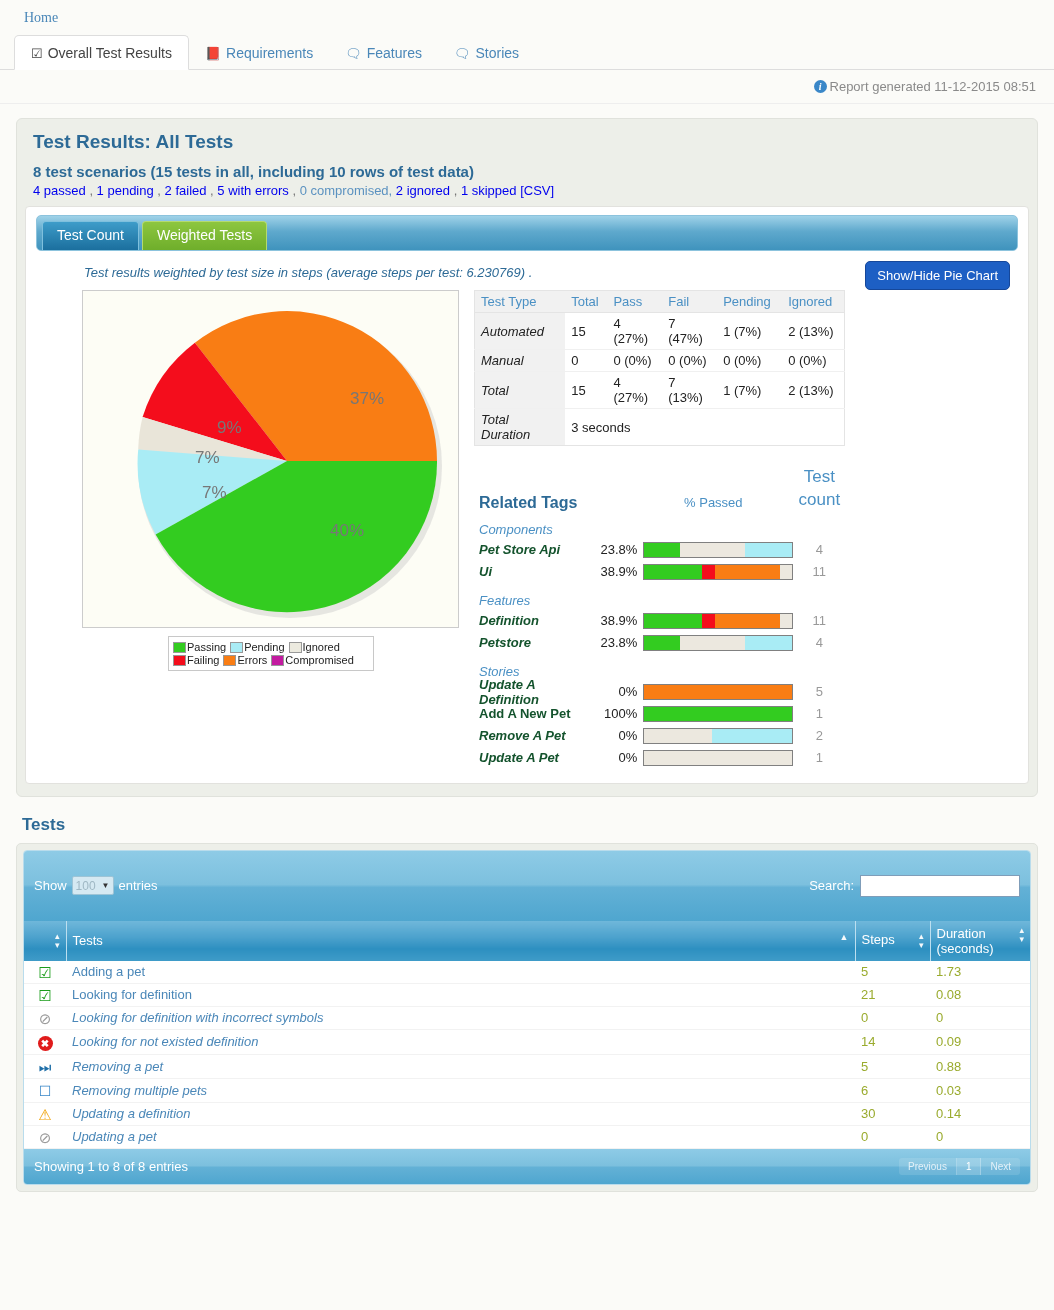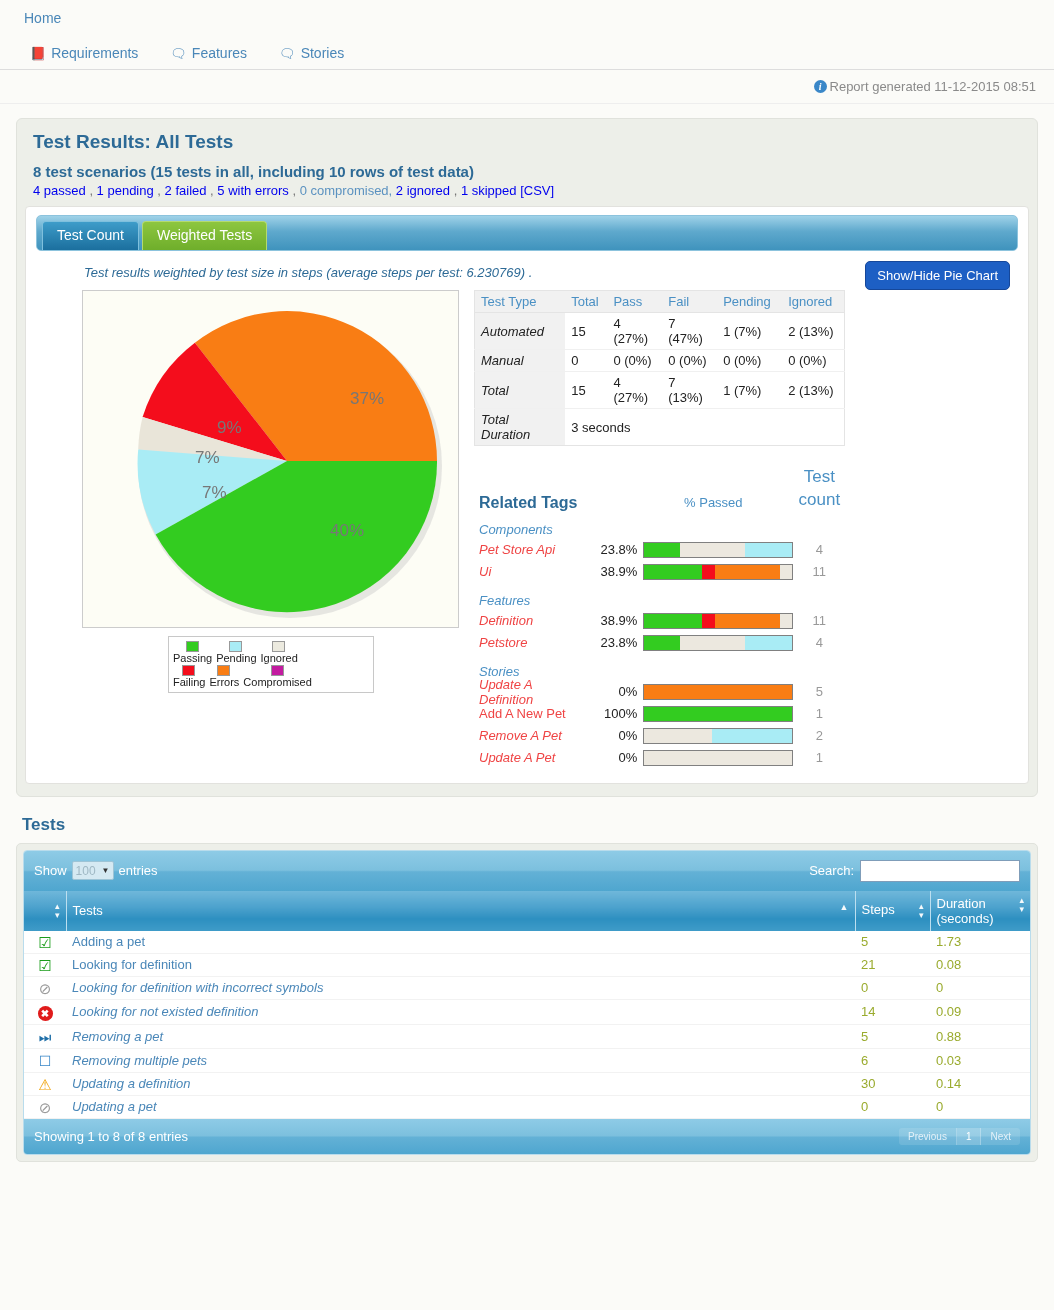--- a/index.html
+++ b/index.html
@@ -9,21 +9,21 @@
     background:#fbfbf8;
     font-family:"Liberation Sans", sans-serif;
     font-size:13px;
     color:#333;
     overflow:hidden;
   }
   a { text-decoration:none; }
 
   
   .breadcrumb-bar { padding:10px 0 6px 24px; }
-  .breadcrumb-link { color:#4a87b8; font-size:14px; }
+  .breadcrumb-link { color:#4a87b8; font-size:14px;font-family:Liberation Serif, serif; }
 
   
   .tabs {
     display:flex; align-items:flex-end;
     border-bottom:1px solid #ddd;
     padding-left:14px;
     height:38px;
   }
   .tab {
     padding:10px 16px 9px 16px;
@@ -154,21 +154,21 @@
   .legend {
     width:206px;
     margin:8px 0 0 86px;
     border:1px solid #c8c8c8;
     background:#fff;
     padding:3px 4px;
     font-size:11px;
     color:#222;
   }
   .legend-row { display:flex; align-items:center; margin:1px 0; }
-  .legend-item { display:flex; align-items:center; margin-right:4px;flex-direction:column; }
+  .legend-item { display:flex; align-items:center; margin-right:4px; }
   .sw { width:13px;height:11px;border:1px solid #999; margin-right:1px; }
 
   
   .right-col { flex:1; padding-right:20px; }
   .sec-title { color:#4a90c4; font-style:italic; font-size:14px; margin:6px 0 6px 5px; }
 
   table.summary { width:100%; border-collapse:collapse; font-size:13px; }
   table.summary th {
     background:#f1f1f1; color:#4a90c4; font-weight:normal; text-align:left;
     padding:3px 6px; border:1px solid #e4e4e4; border-left:none; border-right:none;
@@ -184,21 +184,21 @@
   .col-total { width:52px; } .col-pc { width:84px; }
 
   
   .rt-head { display:flex; align-items:flex-end; margin:20px 0 2px 0; }
   .rt-title { font-size:16px; font-weight:bold; color:#2d6a96; flex:1; padding-left:5px; }
   .rt-pass { width:160px; text-align:center; color:#4a90c4; font-size:13px; padding-bottom:2px;}
   .rt-count { width:52px; text-align:center; color:#4a90c4; font-size:17px; line-height:1.35; }
 
   .rt-group { color:#4a90c4; font-style:italic; font-size:13px; margin:10px 0 2px 5px; }
   .rt-row { display:flex; align-items:center; height:22px; }
-  .rt-name { flex:1; font-style:italic; color:#ef4444; font-size:13px; padding-left:5px; }
+  .rt-name { flex:1; font-style:italic; color:#14532d; font-size:13px; padding-left:5px;font-weight:bold; }
   .rt-name.plain { font-style:normal; }
   .rt-pct { width:54px; text-align:right; font-size:13px; color:#222; padding-right:6px; }
   .bar {
     width:150px; height:16px;
     border:1px solid #808080;
     display:flex; background:#ece8df;
   }
   .bar span { display:block; height:100%; }
   .rt-num { width:52px; text-align:center; color:#999; font-size:13px; }
 
@@ -207,21 +207,21 @@
   .dt-wrap {
     margin:0 16px;
     background:#edefe9;
     border:1px solid #e0e2dc;
     border-radius:5px;
     padding:6px;
   }
   .dt-inner { border:1px solid #b9dcec; border-radius:4px; overflow:hidden; background:#fff; }
   .dt-top {
     background:linear-gradient(#8ecbe6 0%, #7cc0de 48%, #63b1d6 52%, #4fa6cf 100%);
-    padding:9px 10px;
+    padding:24px 10px;
     display:flex; align-items:center;
     color:#fff; font-size:13px;
   }
   .dt-top .lbl { color:#fff; }
   .dt-select {
     background:#d5e9f2; border:1px solid #9dc4d6;
     color:#9fb8c4; font-size:12px;
     width:42px; height:19px;
     margin:0 5px;
     border-radius:2px;
@@ -295,20 +295,23 @@
   .pg.cur { background:rgba(255,255,255,0.22); color:#fff; }
 </style>
 </head>
 <body>
 
 <div class="breadcrumb-bar">
   <a href="#" class="breadcrumb-link">Home</a>
 </div>
 
 <div class="tabs">
+  <div class="tab active">
+    <span class="tico">☑</span><span>Overall Test Results</span>
+  </div>
   <div class="tab">
     <span class="tico">📕</span><span>Requirements</span>
   </div>
   <div class="tab">
     <span class="tico">🗨</span><span>Features</span>
   </div>
   <div class="tab">
     <span class="tico">🗨</span><span>Stories</span>
   </div>
 </div>

